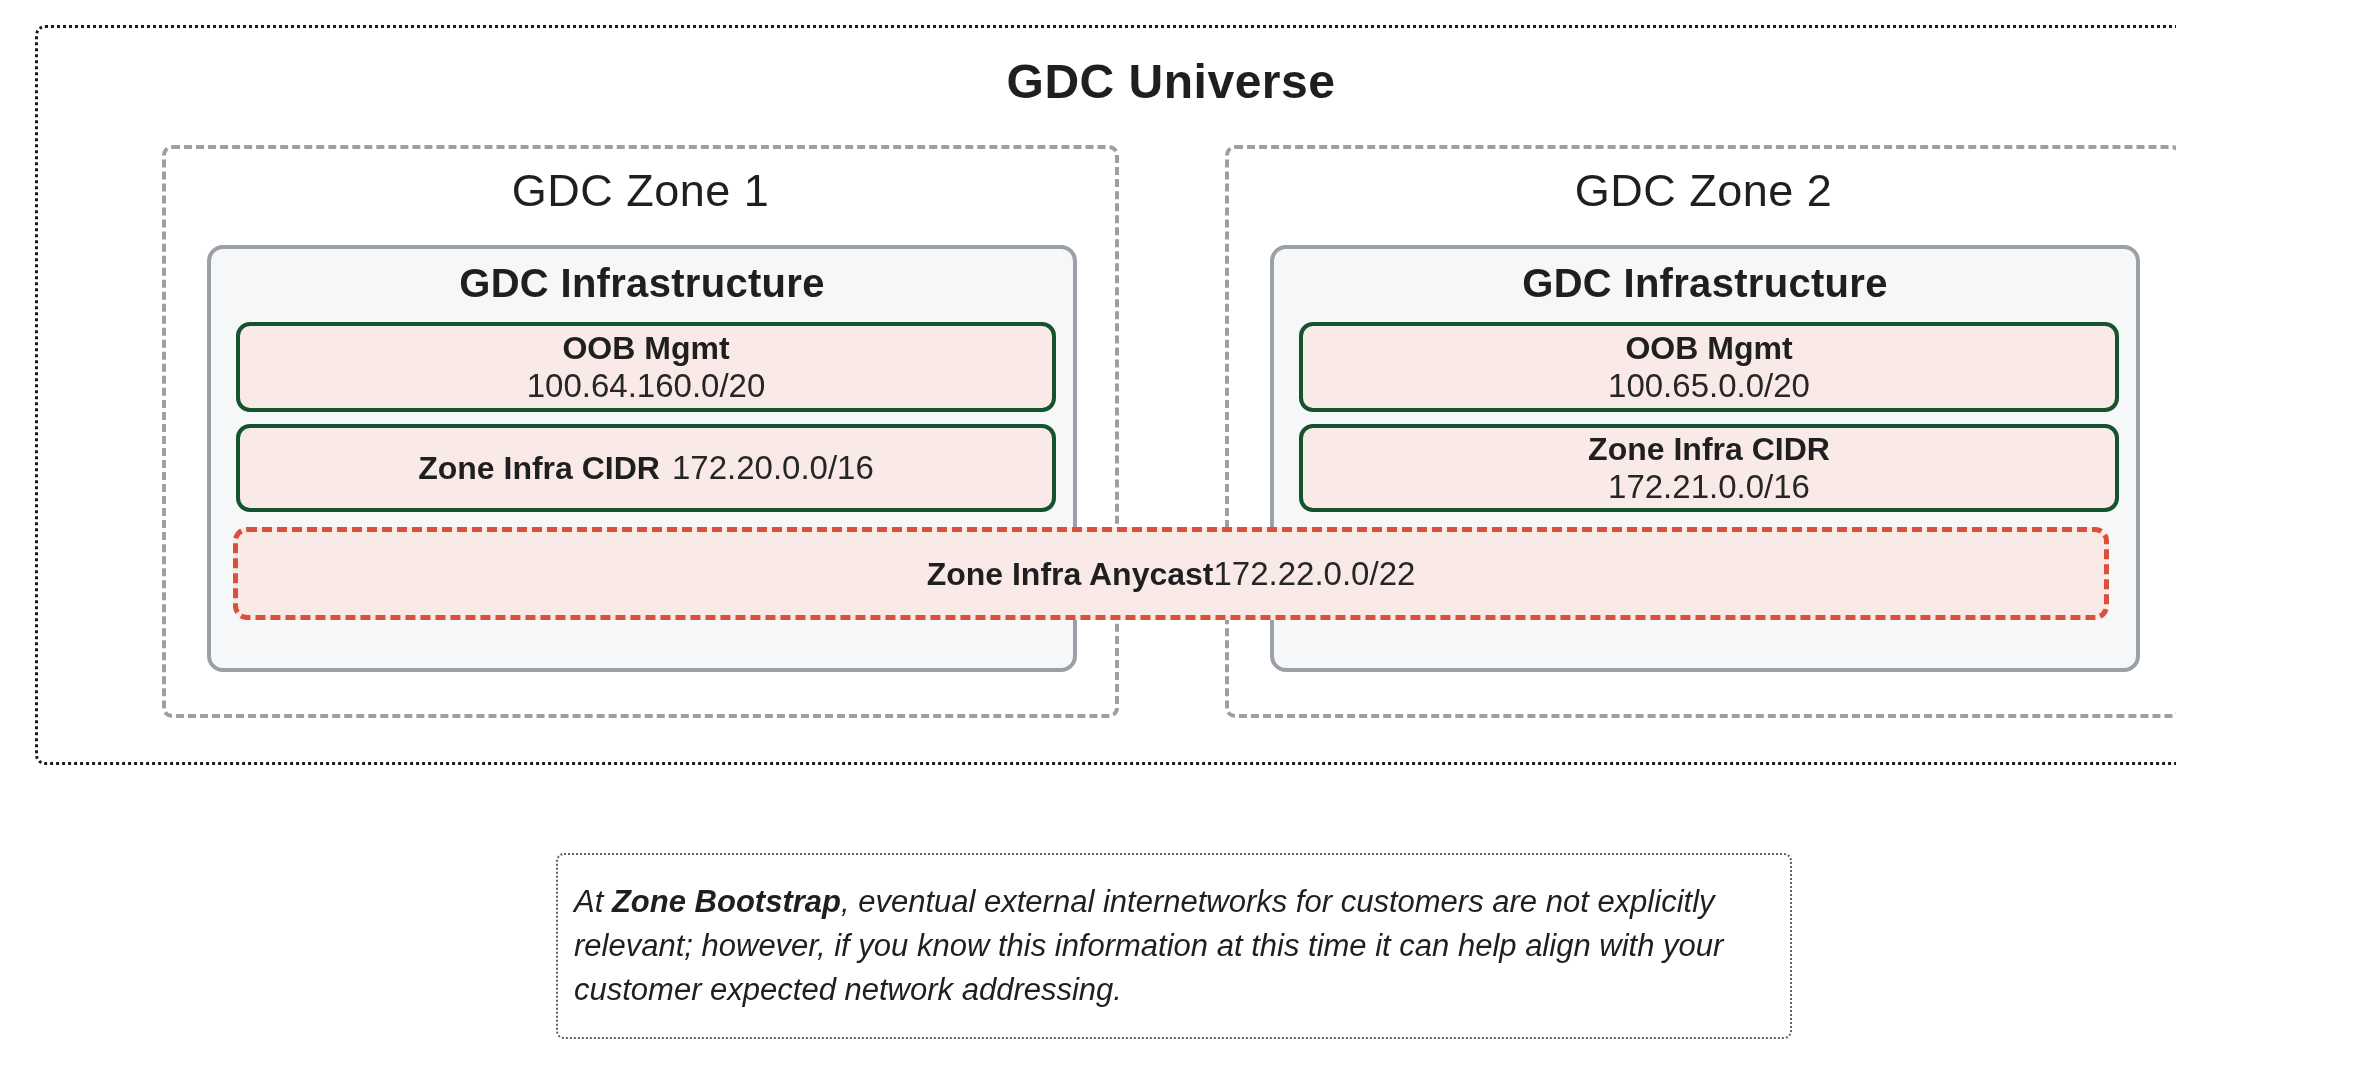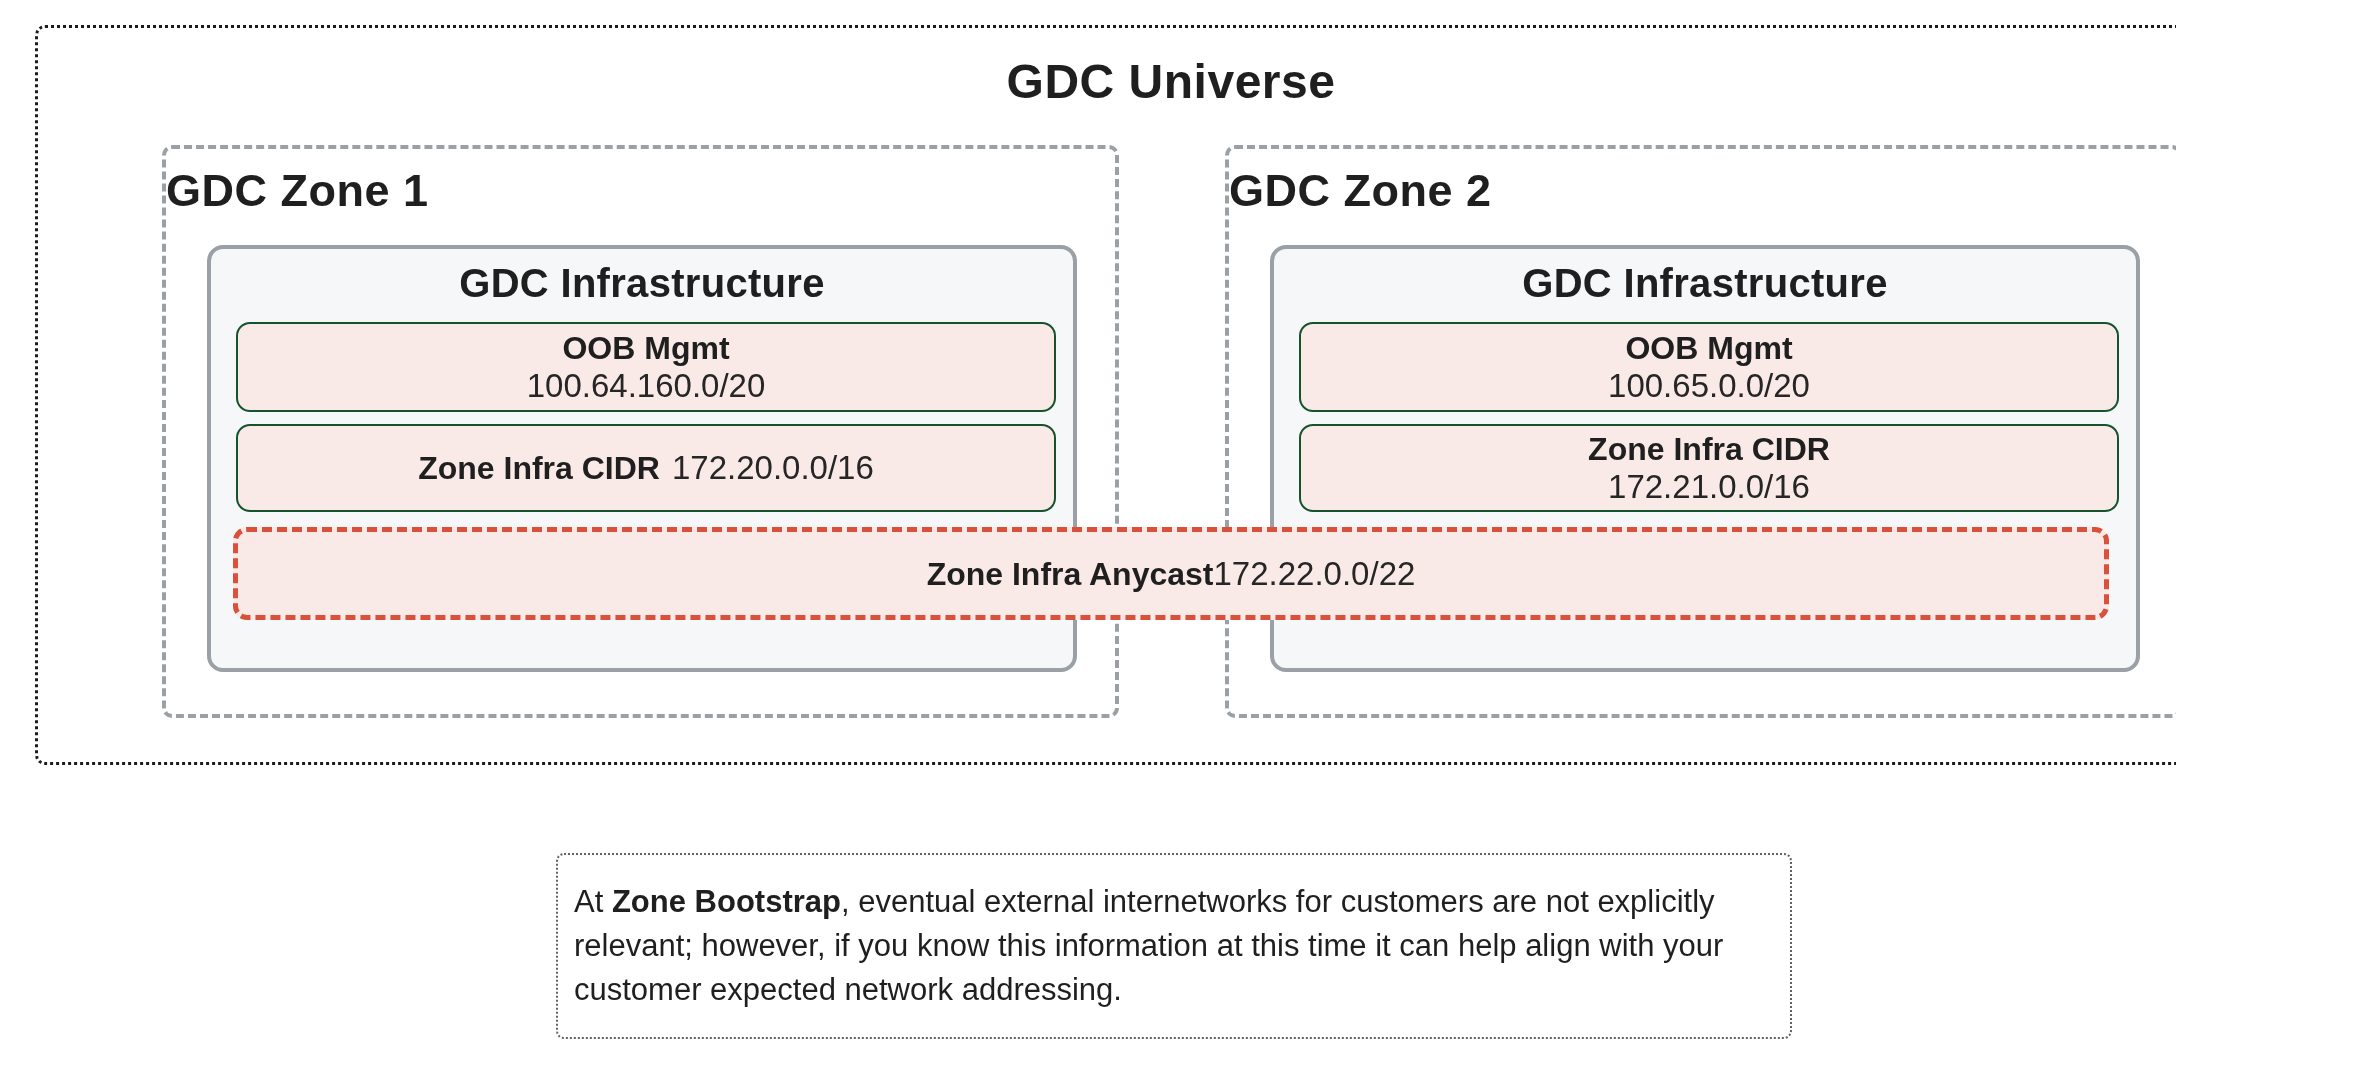--- a/index.html
+++ b/index.html
@@ -35,22 +35,23 @@
     position: absolute;
     top: 145px;
     width: 957px; height: 573px;
     border: 4px dashed #9aa0a6;
     border-radius: 10px;
   }
   .zone-box.zone-1 { left: 162px; }
   .zone-box.zone-2 { left: 1225px; }
   .zone-title {
     margin-top: 16px;
+    text-align: center;
     font-size: 45px;
-    font-weight: 700;
+    font-weight: 400;
     letter-spacing: 0.5px;
   }
 
   
   .infra-box {
     position: absolute;
     left: 41px; top: 96px;
     width: 870px; height: 427px;
     background: #f5f7f8;
     border: 4px solid #9aa0a6;
@@ -63,21 +64,21 @@
     font-weight: 700;
     letter-spacing: 0.3px;
   }
 
   
   .net-box {
     position: absolute;
     left: 25px;
     width: 820px;
     background: #f9eae7;
-    border: 2px solid #14532d;
+    border: 4px solid #14532d;
     border-radius: 14px;
     display: flex;
     flex-direction: column;
     align-items: center;
     justify-content: center;
     line-height: 38px;
     font-size: 32px;
   }
   .net-box.oob  { top: 73px;  height: 90px; }
   .net-box.cidr { top: 175px; height: 88px; }
@@ -105,20 +106,21 @@
   .note-box {
     position: absolute;
     left: 556px; top: 853px;
     width: 1236px; height: 186px;
     border: 2px dotted #5f6368;
     border-radius: 8px;
     padding: 25px 18px 0 16px;
     font-size: 31px;
     line-height: 44px;
     color: #1f1f1f;
+    font-style: italic;
   }
   .note-box b { font-weight: 700; }
 </style>
 </head>
 <body>
 
 <div id="stage">
 
   <div class="universe-box">
     <div class="universe-title">GDC Universe</div>

